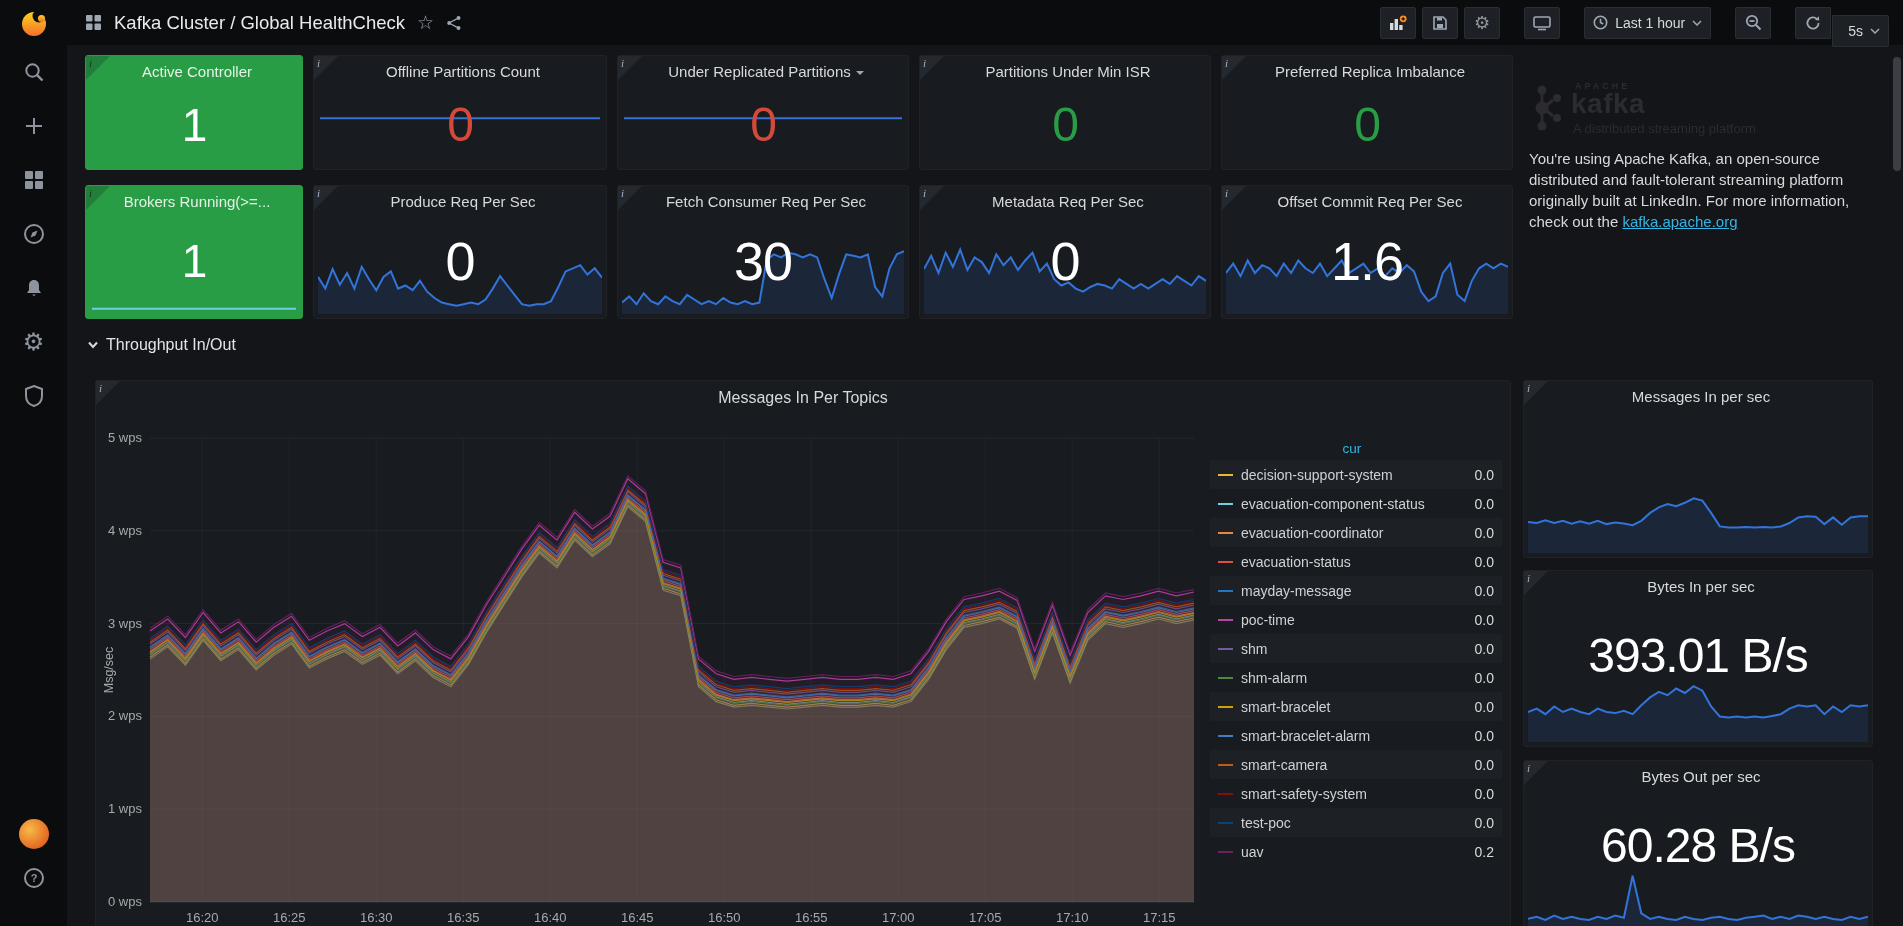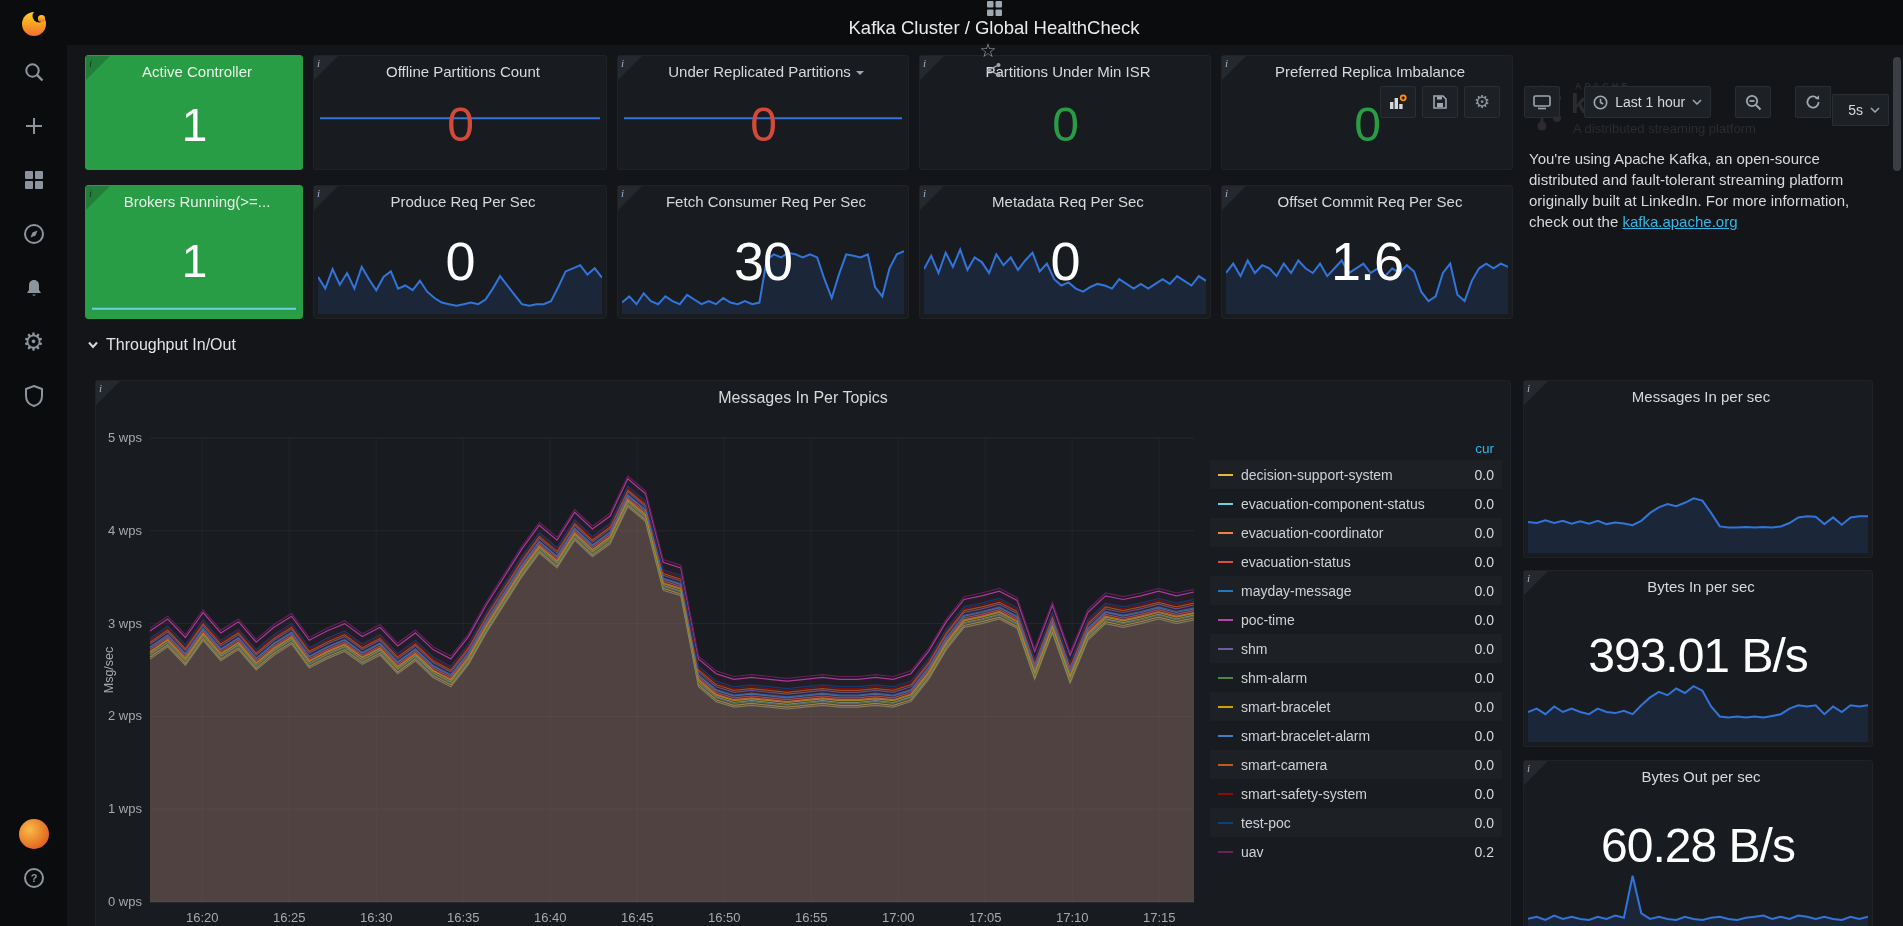--- a/index.html
+++ b/index.html
@@ -23,21 +23,21 @@
   .gear-glyph { font-size: 24px; line-height: 1; color: #8e949e; }
   .avatar {
     width: 30px; height: 30px; border-radius: 50%;
     background: radial-gradient(circle at 35% 35%, #f9ba48, #e2641f 75%);
     cursor: pointer;
   }
   
   .navbar {
     position: absolute; left: 67px; right: 0; top: 0; height: 45px;
     background: #0b0c0e; z-index: 5;
-    display: flex; align-items: center; padding-left: 18px; flex-direction: column;
+    display: flex; align-items: center; padding-left: 18px;
   }
   .nav-title { font-size: 18.5px; color: #e9eaeb; margin: 0 12px 0 12px; cursor: pointer; white-space: nowrap; }
   .nav-ic { display: inline-flex; align-items: center; justify-content: center; cursor: pointer; color: #9fa7b3; }
   .star-glyph { font-size: 19px; color: #9fa7b3; margin-right: 12px; cursor: pointer; }
   .nav-right { margin-left: auto; display: flex; align-items: center; padding-right: 14px; }
   .nav-btn {
     height: 32px; min-width: 36px; margin-left: 6px;
     background: #1d2125; border: 1px solid #292e33; border-radius: 2px;
     display: inline-flex; align-items: center; justify-content: center;
     color: #d8d9da; font-size: 14px; font-family: inherit; cursor: pointer; padding: 0 8px;
@@ -88,21 +88,21 @@
   .kafka-para { font-size: 15px; line-height: 1.42; color: #d8d9da; padding: 12px 6px 0 6px; }
   .kafka-link { color: #33b5e5; text-decoration: underline; cursor: pointer; }
   
   .row-header { position: absolute; left: 20px; top: 291px; display: flex; align-items: center; cursor: pointer; }
   .row-header span { margin-left: 7px; font-size: 16px; font-weight: 500; color: #e3e4e6; }
   
   .chart-title { position: absolute; top: 8px; left: 0; right: 0; text-align: center;
     font-size: 16px; font-weight: 500; color: #d8d9da; cursor: pointer; z-index: 2; }
   #topics-svg { position: absolute; left: 2px; top: 0; }
   .legend { position: absolute; top: 57px; right: 8px; width: 292px; z-index: 2; }
-  .legend-header { text-align: right; color: #33b5e5; font-size: 13.5px; height: 22px; line-height: 22px; padding-right: 8px; cursor: pointer; }
+  .legend-header { text-align: center; color: #33b5e5; font-size: 13.5px; height: 22px; line-height: 22px; padding-right: 8px; cursor: pointer; }
   .legend-row { display: flex; align-items: center; height: 29px; padding: 0 8px; font-size: 14px; color: #cfd2d5; cursor: pointer; }
   .legend-row:nth-child(even) { background: #1d2025; }
   .legend-dash { width: 15px; height: 2px; margin-right: 8px; flex: none; }
   .legend-name { flex: 1; white-space: nowrap; overflow: hidden; }
   .legend-val { width: 44px; text-align: right; color: #d8d9da; }
   
   .scrollbar { position: absolute; right: 2px; top: 12px; width: 8px; height: 114px;
     background: #3b3f45; border-radius: 4px; cursor: pointer; z-index: 7; }
 </style>
 </head>

